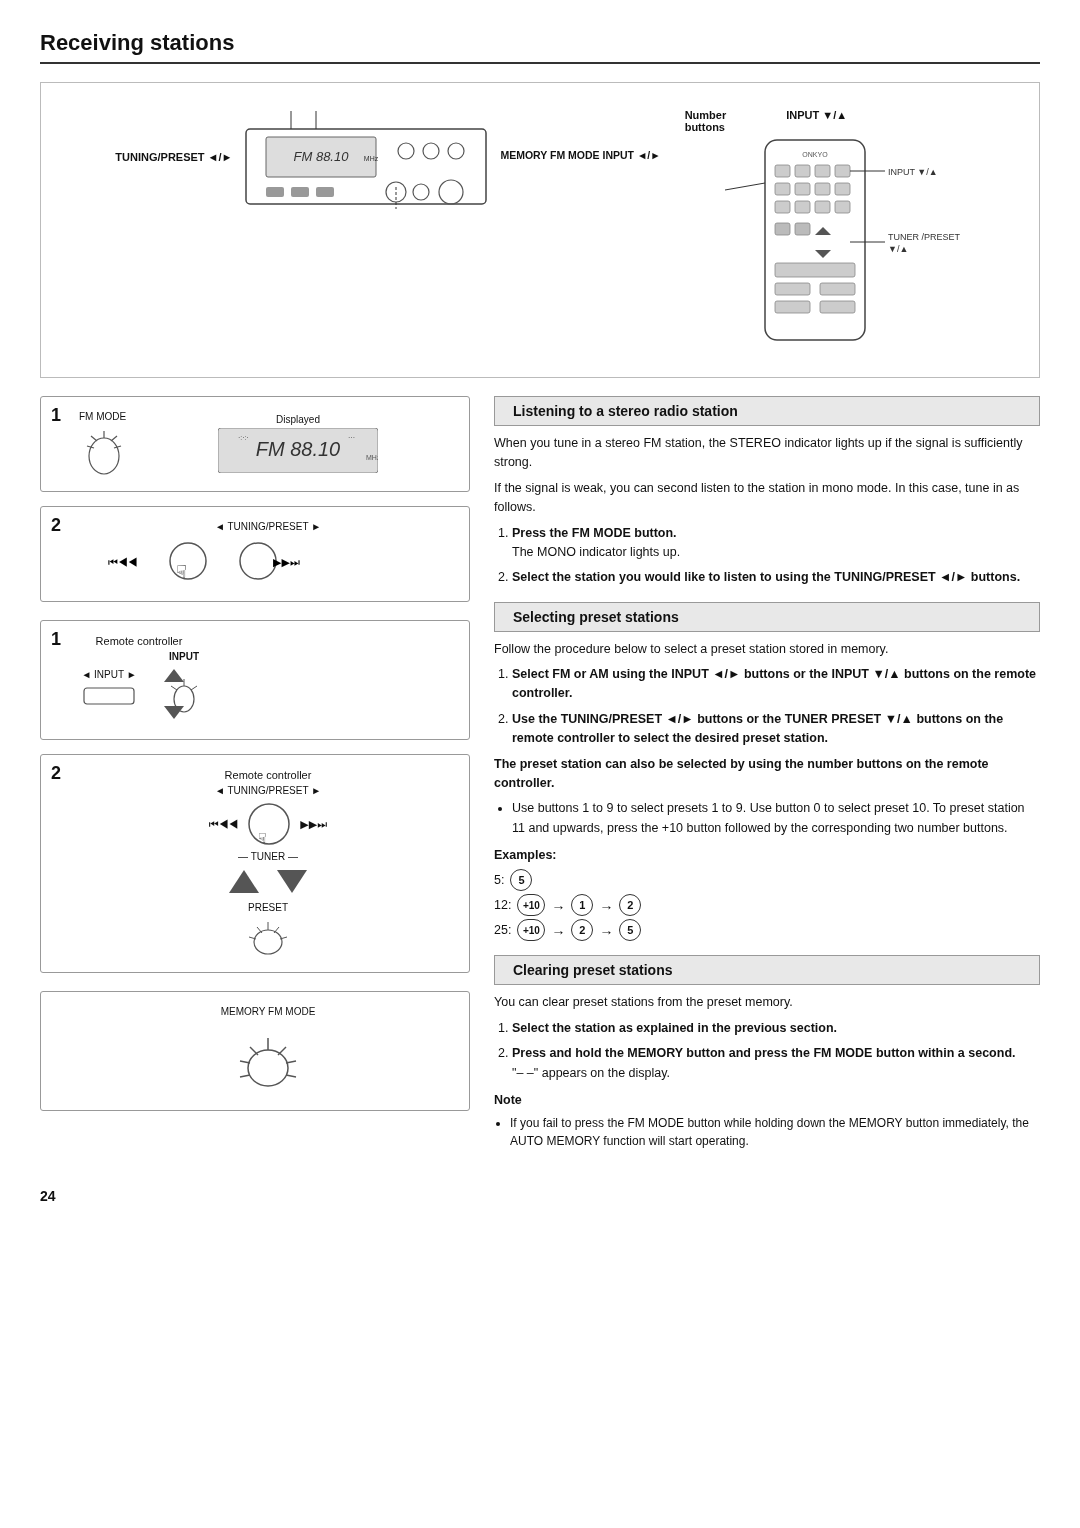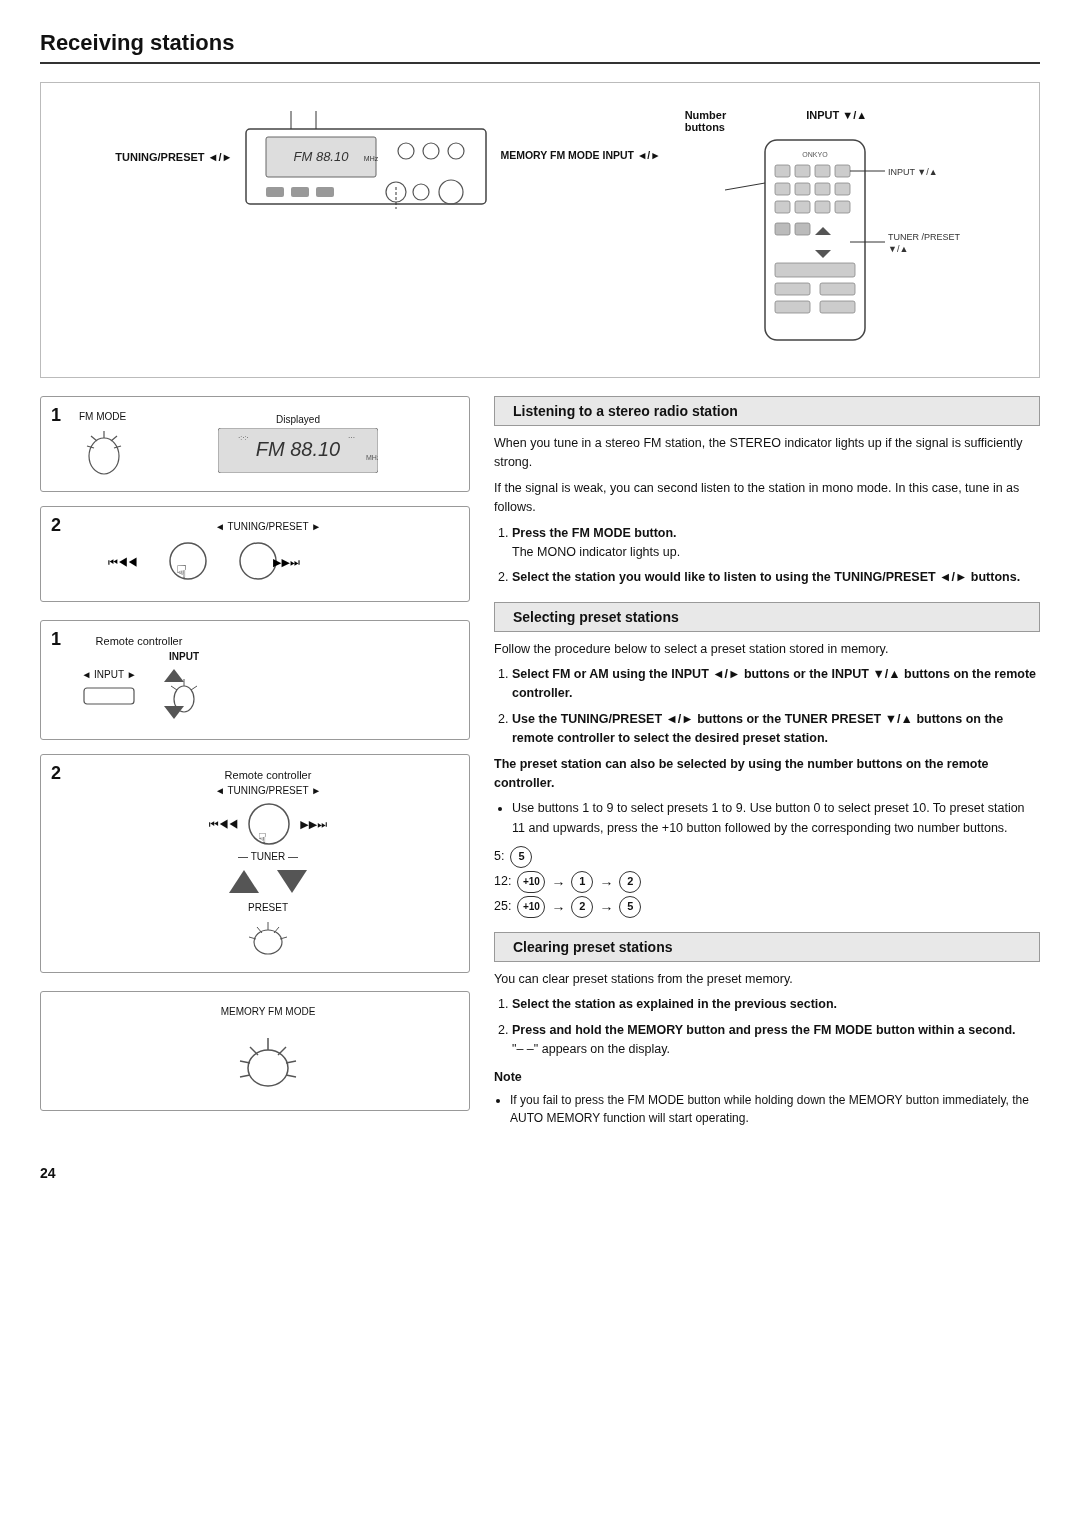--- a/index.html
+++ b/index.html
@@ -182,21 +182,21 @@
       <circle cx="215" cy="93" r="12" fill="none" stroke="#555" stroke-width="1.2"></circle>
 
       <line x1="55" y1="30" x2="55" y2="12" stroke="#333" stroke-width="1"></line>
       <line x1="80" y1="30" x2="80" y2="12" stroke="#333" stroke-width="1"></line>
       <line x1="160" y1="88" x2="160" y2="110" stroke="#333" stroke-width="1" stroke-dasharray="3,2"></line>
     </svg>
     <div style="font-size:10.5px; font-weight:bold; text-align:center; margin-top:-8px;">MEMORY  FM MODE  INPUT ◄/►</div>
   </div>
 
   <div style="display:flex; flex-direction:column; align-items:flex-start; gap:2px; margin-top:10px;">
-    <div style="display:flex; gap:80px;">
+    <div style="display:flex; gap:60px;">
       <div style="font-size:11px; font-weight:bold;">Number<br>buttons</div>
       <div style="font-size:11px; font-weight:bold;">INPUT ▼/▲</div>
     </div>
     <svg width="280" height="230">
 
       <rect x="80" y="5" width="100" height="200" rx="12" fill="none" stroke="#444" stroke-width="1.5"></rect>
 
       <text x="130" y="22" text-anchor="middle" font-size="7" fill="#555">ONKYO</text>
 
       <rect x="90" y="30" width="15" height="12" rx="2" fill="#ccc" stroke="#888" stroke-width="0.8"></rect>
@@ -407,20 +407,21 @@
         <li>
           <span class="bold">Use the TUNING/PRESET ◄/► buttons or the TUNER PRESET ▼/▲ buttons on the remote controller to select the desired preset station.</span>
         </li>
       </ol>
       <p><span class="bold">The preset station can also be selected by using the number buttons on the remote controller.</span></p>
       <ul>
         <li>Use buttons 1 to 9 to select presets 1 to 9. Use button 0 to select preset 10. To preset station 11 and upwards, press the +10 button followed by the corresponding two number buttons.</li>
       </ul>
 
       <div class="examples-block">
+        <div class="ex-label">Examples:</div>
 
         <div class="ex-row">
           <span>5:</span>
           <span class="circle-btn">5</span>
         </div>
 
         <div class="ex-row">
           <span>12:</span>
           <span class="circle-btn" style="font-size:10px; width:28px; height:22px; border-radius:11px;">+10</span>
           <span class="arrow-right">→</span>

